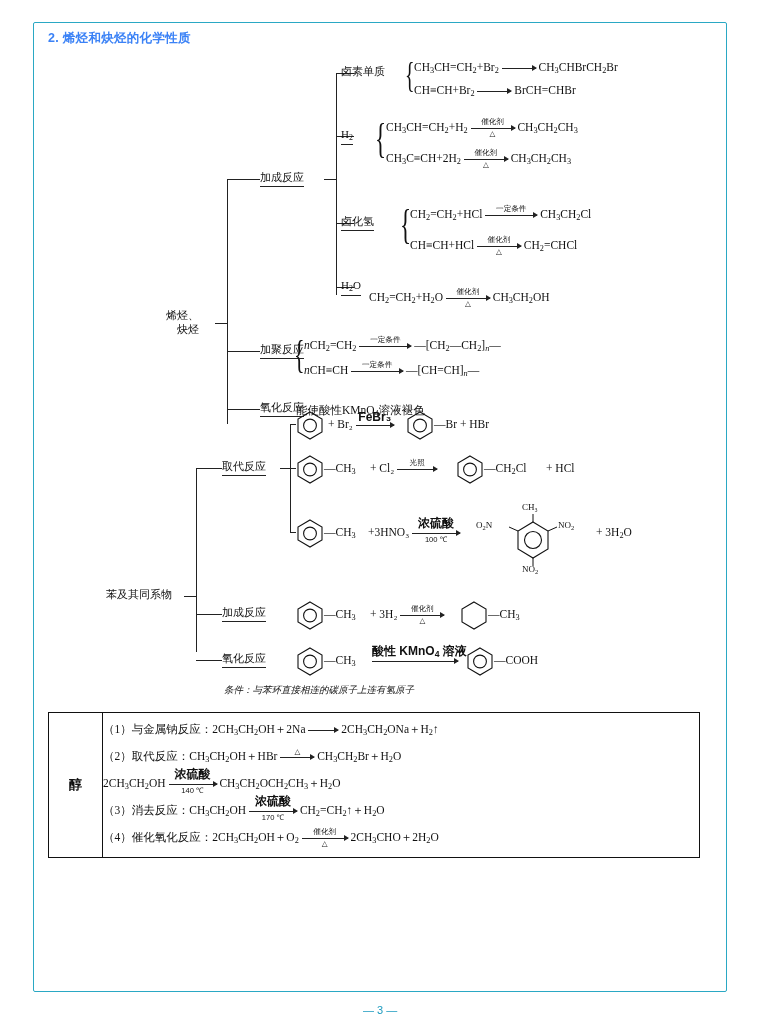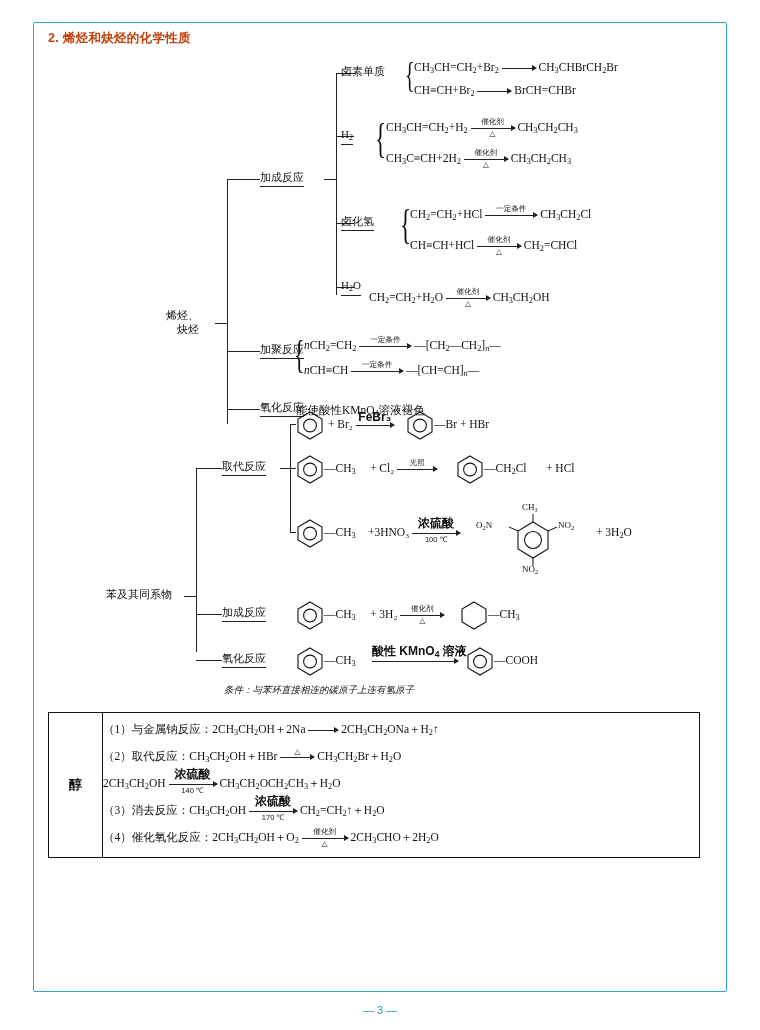--- a/index.html
+++ b/index.html
@@ -14,21 +14,21 @@
   }
   .page-frame {
     position:absolute;
     left:33px; top:22px; right:33px; bottom:38px;
     border:1.5px solid #2aa8c4;
     border-radius:2px;
   }
   .content { position:absolute; left:48px; top:30px; width:680px; }
 
   .section-title {
-    color:#c2410c;
+    color:#3b82f6;
     font-weight:bold;
     font-size:12.5px;
     font-family:"Liberation Sans", sans-serif;
     margin:0 0 4px 0;
     letter-spacing:0.3px;
   }
 
   
   .canvas { position:relative; }
   .ln { position:absolute; background:#222; }

